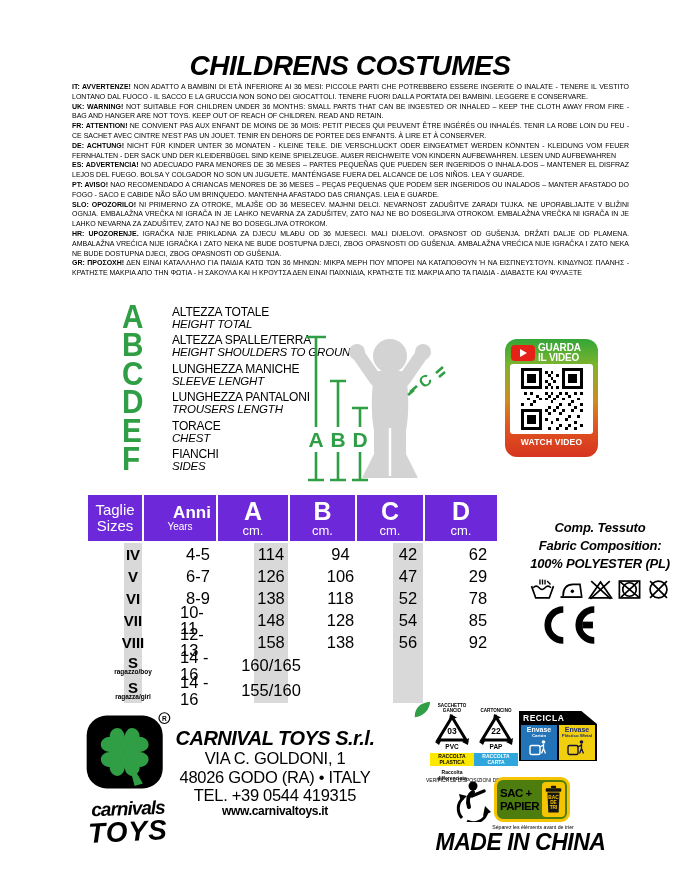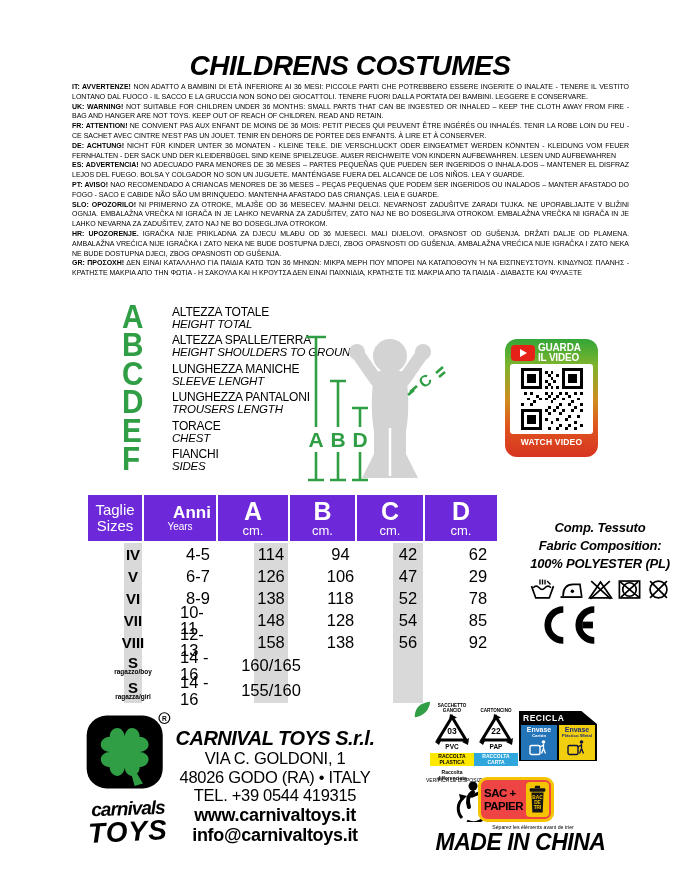--- a/index.html
+++ b/index.html
@@ -55,21 +55,21 @@
   .care-row{display:flex;justify-content:center;gap:2px;margin-top:4px;}
   .ce{left:535px;top:606px;}
 
   
   .logo-block{left:84px;top:712px;width:88px;text-align:center;}
   .logo-script{font-size:19px;font-weight:800;font-style:italic;letter-spacing:-1px;transform:rotate(-2deg);margin-top:2px;}
   .logo-toys{font-size:28px;font-weight:800;font-style:italic;letter-spacing:1px;transform:rotate(-3deg);margin-top:-4px;}
   .company{left:166px;top:727px;width:218px;text-align:center;line-height:1.12;}
   .co-name{font-size:20px;font-weight:800;letter-spacing:-0.5px;font-style:italic;}
   .co-line{font-size:16.5px;letter-spacing:-0.3px;}
-  .co-bold{font-size:18px;font-weight:800;letter-spacing:-0.3px;}
+  .co-bold{font-size:12px;font-weight:800;letter-spacing:-0.3px;}
 
   
   .recy{left:412px;top:698px;width:106px;}
   .recy-leaf{position:absolute;left:0;top:2px;}
   .recy-cols{position:absolute;left:18px;top:4px;width:88px;display:flex;}
   .recy-col{width:44px;text-align:center;}
   .recy-lab{font-size:4.6px;font-weight:700;line-height:1.1;height:11px;display:flex;flex-direction:column;justify-content:flex-end;}
   .tri-num{position:absolute;left:0;width:100%;text-align:center;top:13px;font-size:8.5px;font-weight:700;}
   .tri-mat{font-size:6.5px;font-weight:700;margin-top:-2px;}
   .tag-yellow{display:inline-block;background:#ffe800;font-size:5px;font-weight:700;padding:0.5px 2px;}
@@ -83,21 +83,21 @@
   .recicla-title{color:#fff;font-size:8.5px;font-weight:700;letter-spacing:0.5px;margin:0 0 2px 2px;}
   .recicla-panels{display:flex;gap:2px;}
   .panel{width:36px;height:34px;text-align:center;padding-top:1px;}
   .panel-blue{background:#2273b8;color:#fff;}
   .panel-yellow{background:#f2cf0e;color:#1f2d7a;}
   .panel .p1{font-size:7px;font-weight:700;line-height:1.1;}
   .panel .p2{font-size:4.4px;font-weight:700;line-height:1.1;}
 
   
   .triman{left:455px;top:780px;}
-  .sac-box{left:478px;top:777px;width:76px;height:45px;border:3px solid #f5c400;border-radius:9px;background:#ef4444;
+  .sac-box{left:494px;top:777px;width:76px;height:45px;border:3px solid #f5c400;border-radius:9px;background:#4d7c0f;
            display:flex;align-items:center;gap:3px;padding:2px 3px;}
   .sac-text{font-size:11.5px;font-weight:800;line-height:1.05;letter-spacing:-0.5px;}
   .sac-bin{width:23px;height:35px;background:#f5c400;border-radius:4px;display:flex;align-items:center;justify-content:center;flex:0 0 auto;}
   .separez{left:468px;top:824px;width:130px;text-align:center;font-size:5.2px;}
   .madein{left:428px;top:829px;width:185px;text-align:center;font-size:23px;font-weight:800;font-style:italic;letter-spacing:-0.5px;}
 </style>
 </head>
 <body>
 
 <div class="sheet">
@@ -364,21 +364,20 @@
     <div class="logo-script">carnivals</div>
     <div class="logo-toys">TOYS</div>
   </div>
 
   <div class="abs company">
     <div class="co-name">CARNIVAL TOYS S.r.l.</div>
     <div class="co-line">VIA C. GOLDONI, 1</div>
     <div class="co-line">48026 GODO (RA) • ITALY</div>
     <div class="co-line">TEL. +39 0544 419315</div>
     <div class="co-bold">www.carnivaltoys.it</div>
-    <div class="co-bold">info@carnivaltoys.it</div>
   </div>
 
   <div class="abs recy">
     <svg class="recy-leaf" width="20" height="20" viewBox="0 0 22 22">
       <path d="M3 19 C3 7 10 3.5 20 2 C19 12 12 18 3 19 Z" fill="#2f9e45"></path>
     </svg>
     <div class="recy-cols">
       <div class="recy-col">
         <div class="recy-lab">
             <span>SACCHETTO</span>

